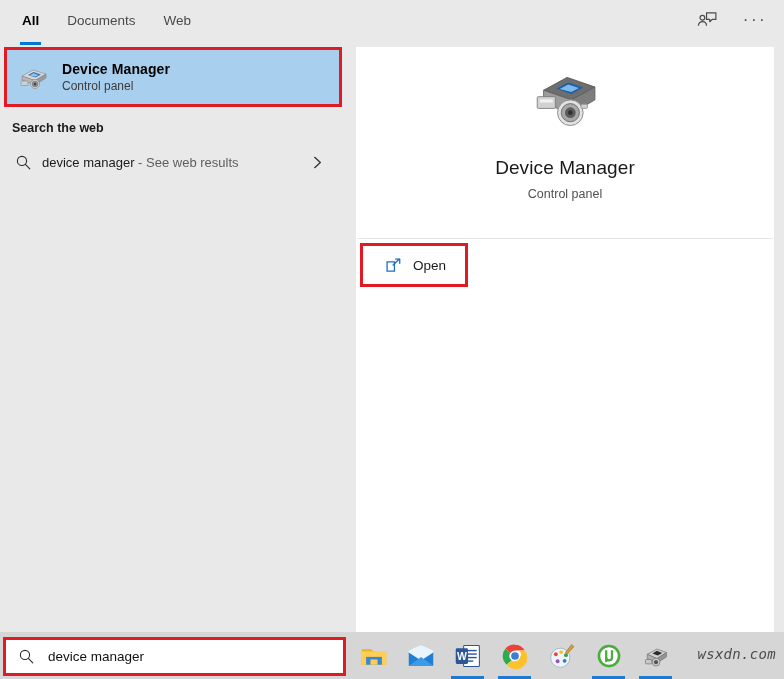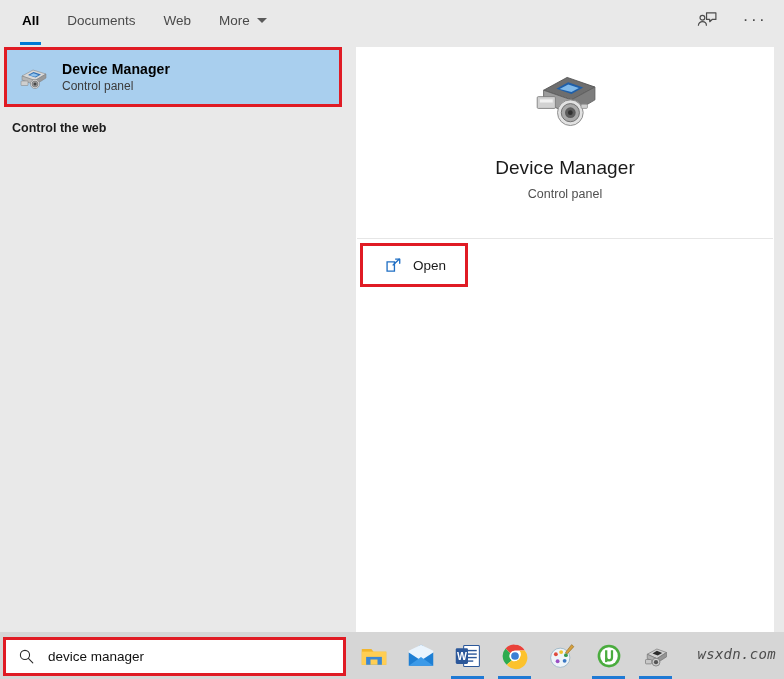--- a/index.html
+++ b/index.html
@@ -186,24 +186,20 @@
     <div class="tabs">
       <div class="tab active">
         <span>All</span>
         <span class="underline"></span>
       </div>
       <div class="tab">
         <span>Documents</span>
       </div>
       <div class="tab">
         <span>Web</span>
-      </div>
-      <div class="tab">
-        <span>More</span>
-        <span class="caret"></span>
       </div>
     </div>
     <div class="tabbar-right">
       <div class="icon-btn">
         <svg viewBox="0 0 24 24" width="22" height="22">
           <circle cx="7" cy="9.5" r="2.6" fill="none" stroke="#4c4c4c" stroke-width="1.3"></circle>
           <path d="M2.6 18.2c0-2.7 2-4.4 4.4-4.4s4.4 1.7 4.4 4.4" fill="none" stroke="#4c4c4c" stroke-width="1.3"></path>
           <path d="M11.5 4.2h10.2v7.2h-4.1l-2.6 2.5v-2.5h-3.5z" fill="none" stroke="#4c4c4c" stroke-width="1.3" stroke-linejoin="round"></path>
         </svg>
       </div>
@@ -232,22 +228,36 @@
           </g>
         </svg>
         <div class="bm-text">
           <div class="bm-title">Device Manager</div>
           <div class="bm-sub">Control panel</div>
         </div>
       </div>
       <div class="redbox" id="redbox-bestmatch"></div>
     </div>
 
-    <div class="section-head" style="padding-top:14px;">Control the web</div>
-
+    <div class="section-head" style="padding-top:14px;">Search the web</div>
+
+    <div class="webrow">
+      <span class="srch">
+        <svg viewBox="0 0 20 20" width="17" height="17">
+          <circle cx="8.2" cy="8.2" r="5.4" fill="none" stroke="#2b2b2b" stroke-width="1.3"></circle>
+          <line x1="12.2" y1="12.2" x2="17.4" y2="17.4" stroke="#2b2b2b" stroke-width="1.3" stroke-linecap="round"></line>
+        </svg>
+      </span>
+      <span class="webrow-text"><span>device manager</span><span class="muted"> - See web results</span></span>
+      <span class="chev">
+        <svg viewBox="0 0 16 16" width="15" height="15">
+          <polyline points="5,2.5 11,8 5,13.5" fill="none" stroke="#333" stroke-width="1.4" stroke-linecap="round" stroke-linejoin="round"></polyline>
+        </svg>
+      </span>
+    </div>
   </div>
 
   <div class="rightcol">
     <div class="preview-hero">
       <svg class="hero-icon" viewBox="0 0 64 58">
         <g>
           <path d="M12 18 L34 6 L60 15 L38 27 Z" fill="#6e6e6e" stroke="#4e4e4e" stroke-width="0.8"></path>
           <path d="M12 18 L12 30 L38 40 L38 27 Z" fill="#9c9c9c" stroke="#5e5e5e" stroke-width="0.8"></path>
           <path d="M38 27 L60 15 L60 27 L38 40 Z" fill="#7d7d7d" stroke="#5e5e5e" stroke-width="0.8"></path>
           <path d="M24 16.5 L35 10.5 L49 15.5 L38 21.5 Z" fill="#1f5fa8"></path>

